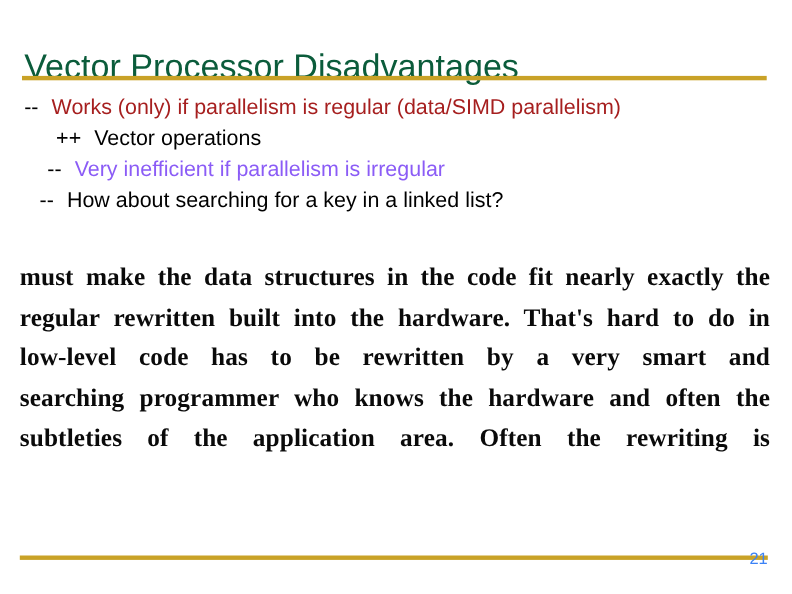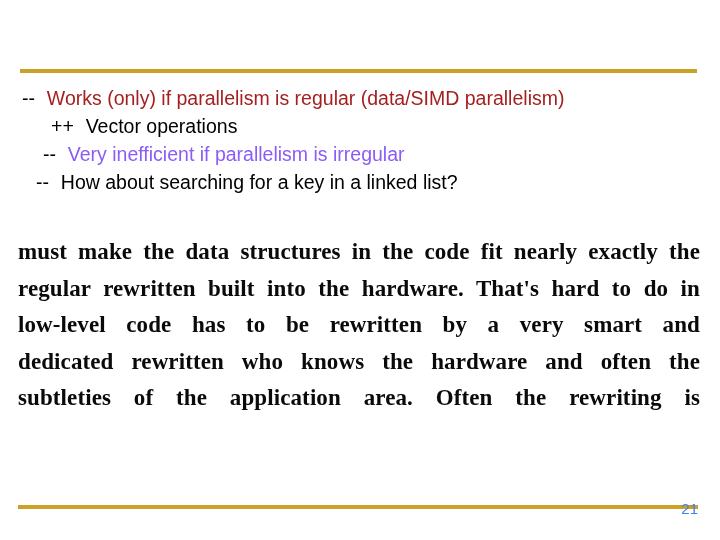--- a/index.html
+++ b/index.html
@@ -114,20 +114,21 @@
     line-height: 18px;
     color: #3b82f6;
     text-align: left;
   }
 </style>
 </head>
 <body style="background: rgb(255, 255, 255);">
 
 <div id="slide" style="background: rgb(255, 255, 255);">
 
+  <h1 id="slide-title" style="color: rgb(11, 92, 59);">Vector Processor Disadvantages</h1>
 
   <div id="title-rule" style="background: rgb(201, 162, 39);"></div>
 
   <div id="bullets">
 
     <div class="bullet-line red lvl-0">
       <span class="marker" style="margin-right: 0.33em;">--</span>
       <span class="btext" style="color: rgb(166, 31, 31);">Works (only) if parallelism is regular (data/SIMD parallelism)</span>
     </div>
 
@@ -152,21 +153,21 @@
     <div class="quote-line">
       <span>must make the data structures in the code fit nearly exactly the</span>
     </div>
     <div class="quote-line">
       <span>regular rewritten built into the hardware.  That's hard to do in</span>
     </div>
     <div class="quote-line">
       <span>low-level code has to be rewritten by a very smart and</span>
     </div>
     <div class="quote-line">
-      <span>dedicated rewritten who knows the hardware and often the</span>
+      <span>searching programmer who knows the hardware and often the</span>
     </div>
     <div class="quote-line">
       <span>subtleties of the application area.   Often the rewriting is</span>
     </div>
   </div>
 
   <div id="footer-rule" style="background: rgb(201, 162, 39);"></div>
 
   <div id="page-number">21</div>
 

